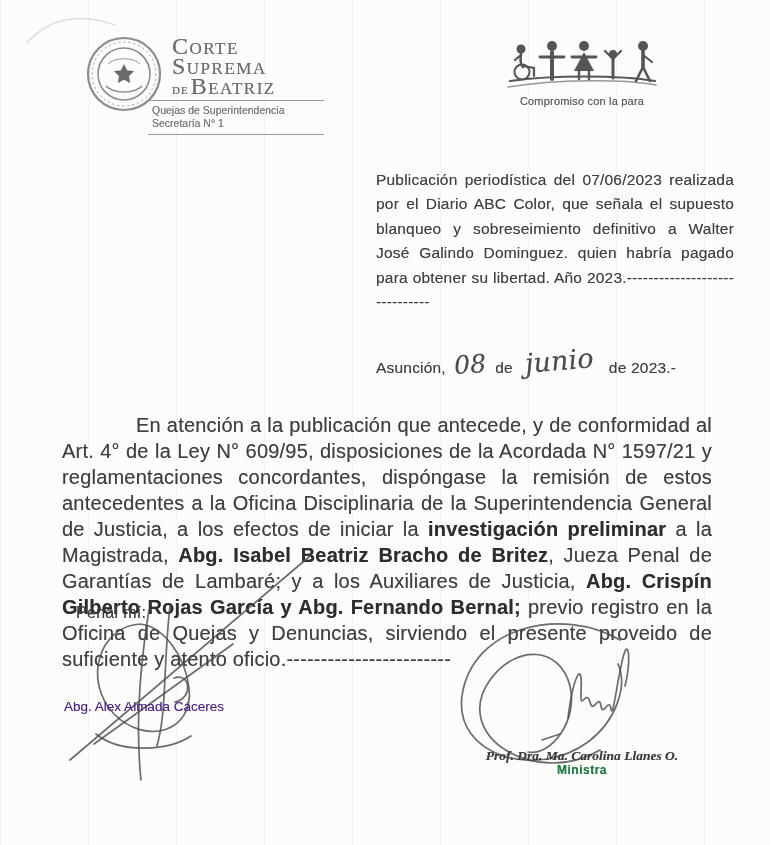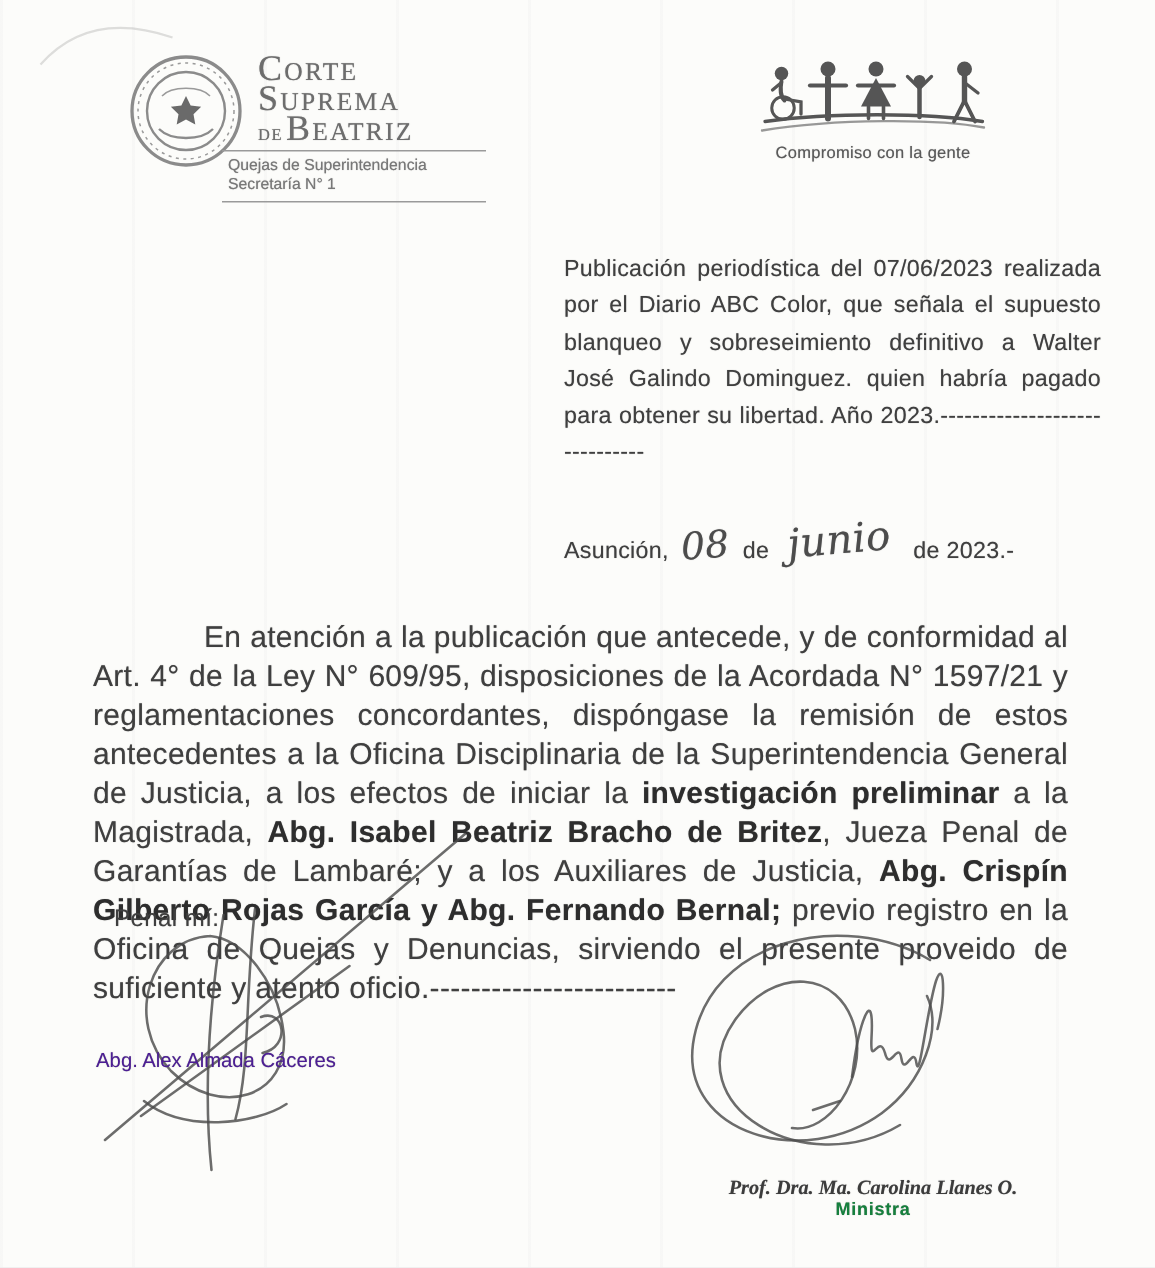--- a/index.html
+++ b/index.html
@@ -34,21 +34,21 @@
   .main-para{position:absolute;left:62px;top:392px;width:650px;text-align:justify;
              font-size:20px;line-height:26px;letter-spacing:.2px;text-indent:74px;}
   .main-para b{color:#2d2d2d;}
   .ante{position:absolute;left:76px;top:604px;font-size:16px;letter-spacing:.3px;}
 
   
   .sig{position:absolute;}
   .sig path,.sig ellipse{fill:none;stroke:#4c4c4c;stroke-width:1.7;stroke-linecap:round;opacity:.82;}
   .sig-left-text{position:absolute;left:38px;top:699px;width:212px;text-align:center;
                  font-family:Liberation Sans, sans-serif;font-size:13.5px;color:#4c1d95;line-height:16px;}
-  .sig-right-text{position:absolute;left:452px;top:784px;width:260px;text-align:center;line-height:15px;}
+  .sig-right-text{position:absolute;left:452px;top:748px;width:260px;text-align:center;line-height:15px;}
   .sig-right-text .nm{font-family:"Liberation Serif",serif;font-weight:bold;font-style:italic;
                       font-size:13.5px;color:#3c3c3c;}
   .sig-right-text .ttl{font-family:"Liberation Sans",sans-serif;font-weight:bold;
                        font-size:12px;color:#15803d;letter-spacing:.5px;}
   .icon-stroke{fill:none;stroke:#555;stroke-linecap:round;}
 </style>
 </head>
 <body>
 
 <div class="page txt">
@@ -98,21 +98,21 @@
 
       <circle cx="106" cy="16" r="4" fill="#555"></circle>
       <path class="icon-stroke" stroke-width="2.2" d="M98,13 L106,21 L114,13"></path>
       <path class="icon-stroke" stroke-width="3" d="M106,21 L106,40"></path>
 
       <circle cx="136" cy="8" r="5" fill="#555"></circle>
       <path class="icon-stroke" stroke-width="3.6" d="M136,13 L136,30"></path>
       <path class="icon-stroke" stroke-width="2.6" d="M136,29 L129,43 M136,29 L143,43"></path>
       <path class="icon-stroke" stroke-width="2.2" d="M136,17 L145,24"></path>
     </svg>
-    <div class="motto">Compromiso con la gente</div>
+    <div class="motto">Compromiso con la para</div>
   </div>
 
   <p class="ref-block">Publicación periodística del 07/06/2023 realizada por el Diario ABC Color, que señala el supuesto blanqueo y sobreseimiento definitivo a Walter José Galindo Dominguez. quien habría pagado para obtener su libertad. Año 2023.------------------------------</p>
 
   <div class="dateline">
     <span>Asunción,</span>
     <span class="hand hand-day">08</span>
     <span>de</span>
     <span class="hand hand-month">junio</span>
     <span>de 2023.-</span>

